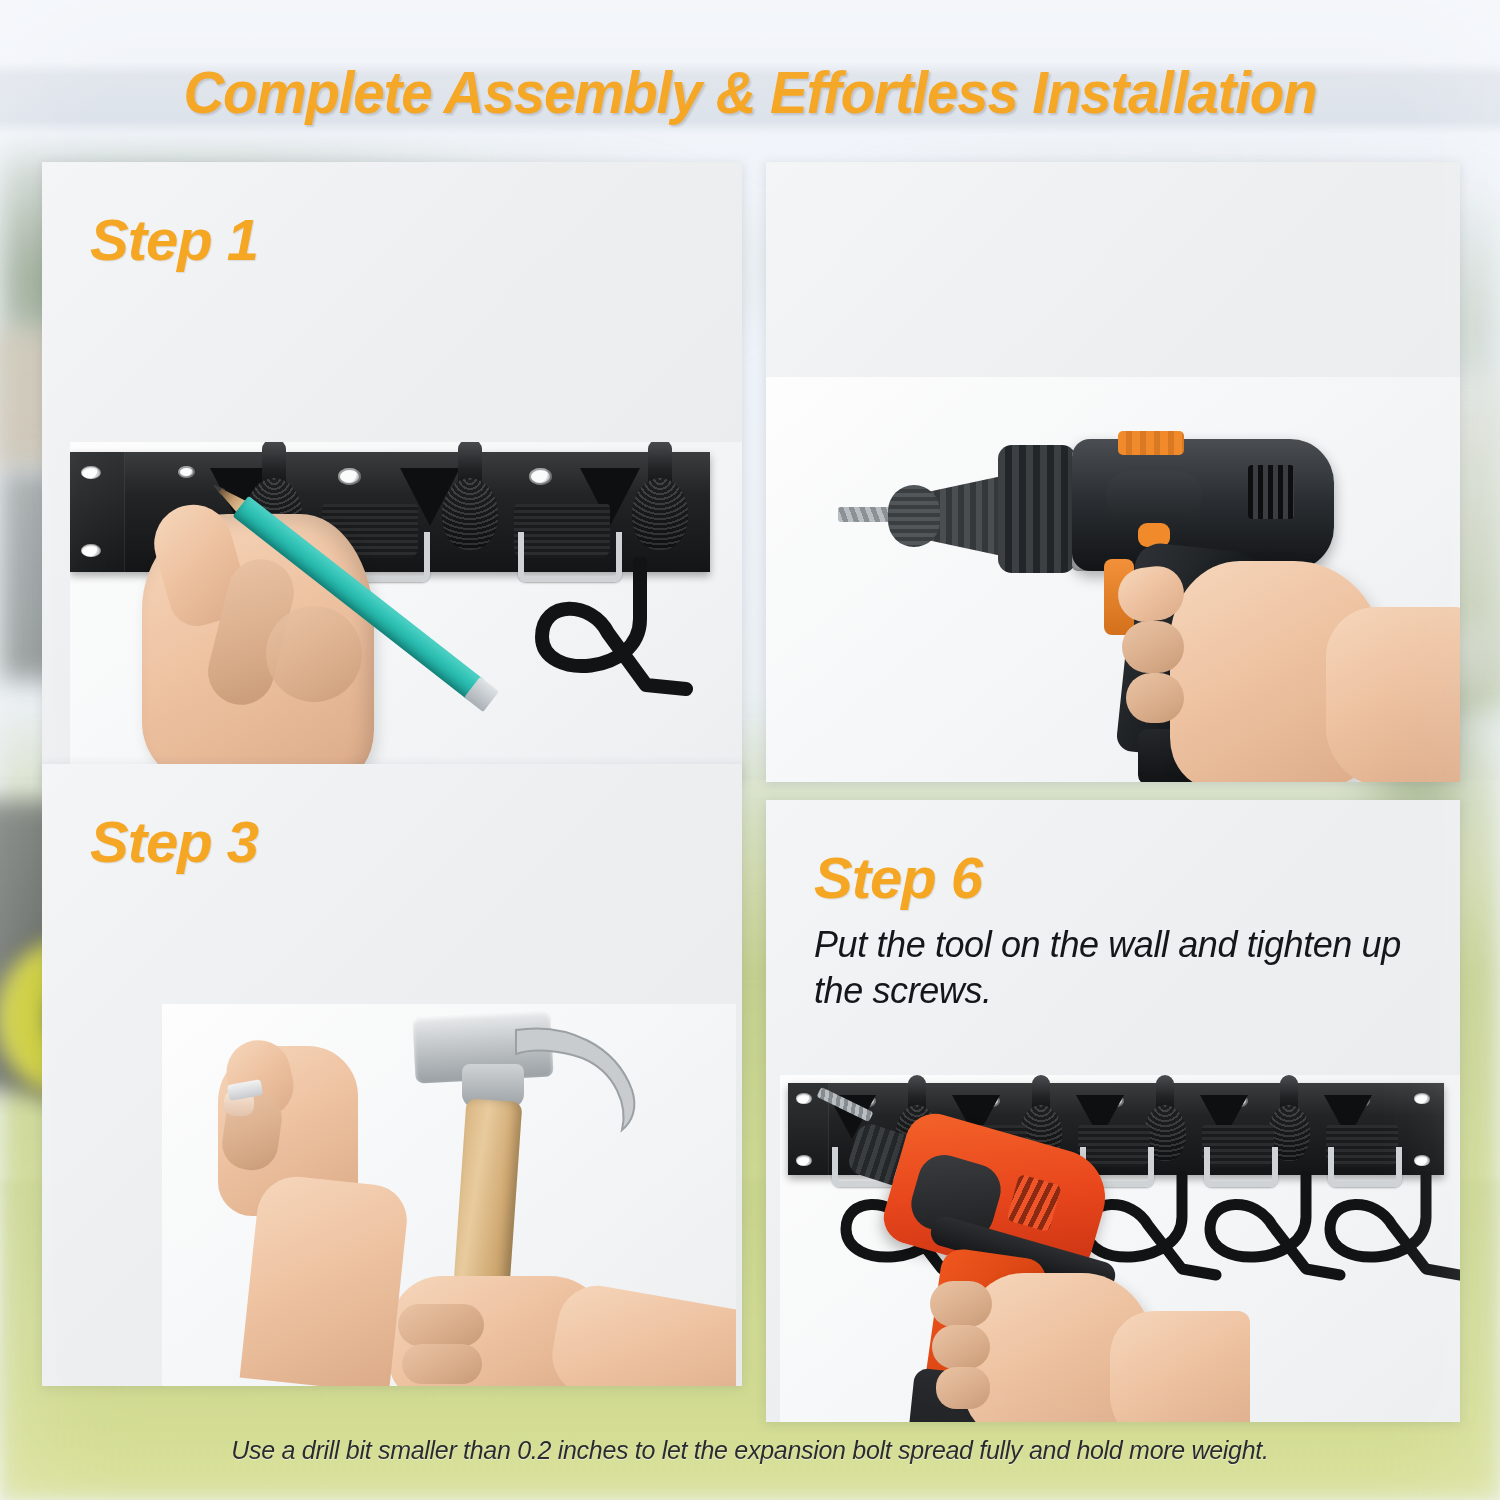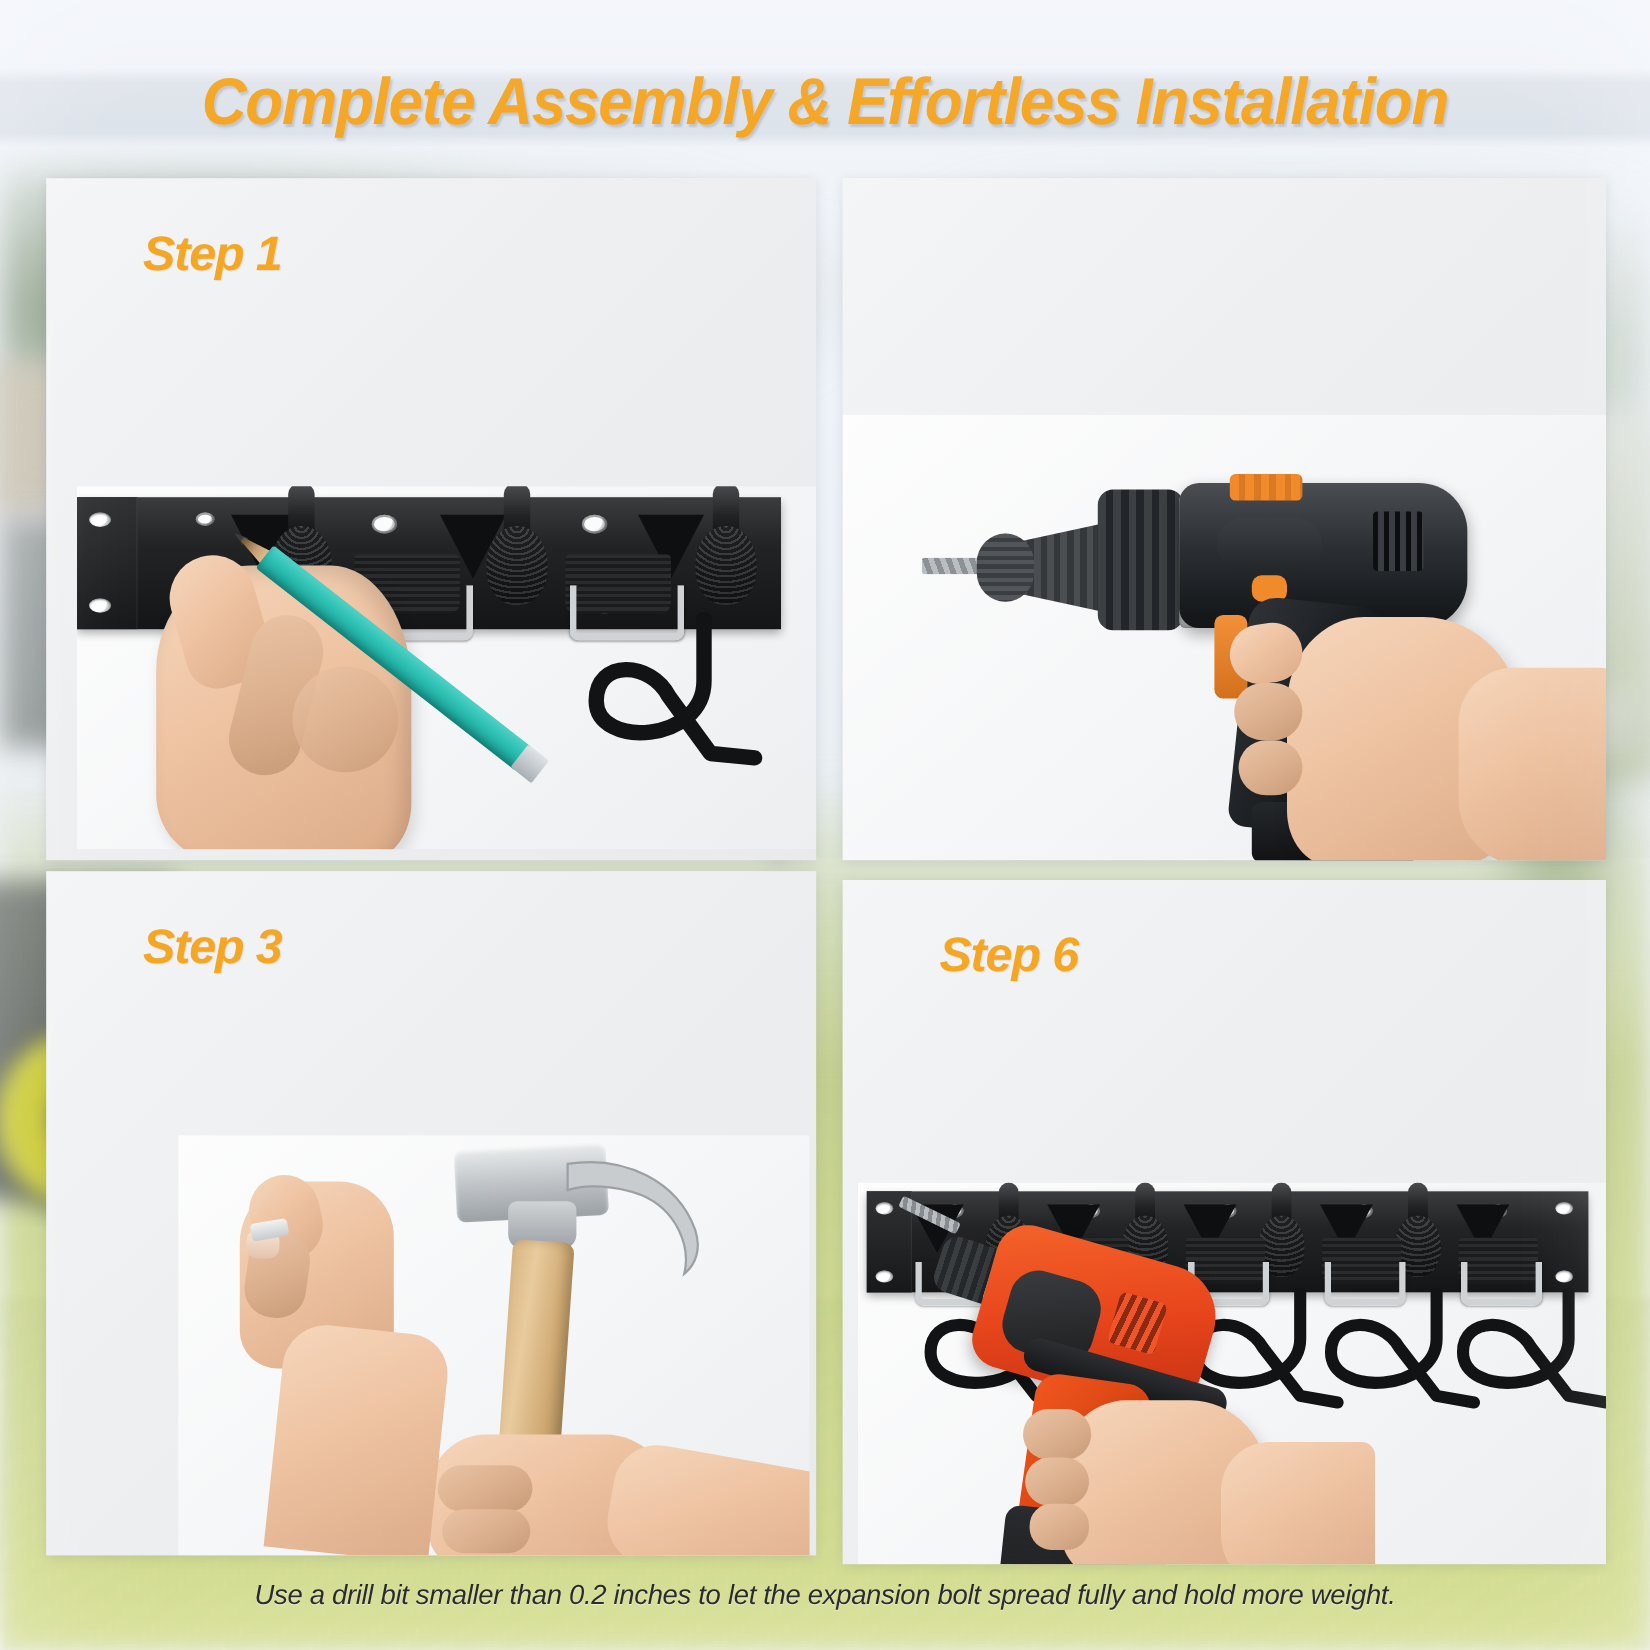--- a/index.html
+++ b/index.html
@@ -68,26 +68,26 @@
      color:#F5A623;white-space:nowrap;
      transform:scaleX(.94);transform-origin:50% 50%;
      text-shadow:2px 2px 2px rgba(120,120,130,.28);}
 
   
   .panel{position:absolute;background:
         linear-gradient(135deg,#f4f5f6 0%,#eeeff1 40%,#e9eaec 100%);
         box-shadow:0 2px 10px rgba(90,100,115,.18);overflow:hidden;}
   #panel-1{left:42px;  top:162px;  width:700px;height:620px;}
   #panel-2{left:766px; top:162px;  width:694px;height:620px;}
-  #panel-3{left:42px;  top:792px;  width:700px;height:622px;}
+  #panel-3{left:42px;  top:764px;  width:700px;height:622px;}
   #panel-4{left:766px; top:800px;  width:694px;height:622px;}
 
   .step-head{position:absolute;left:48px;top:44px;
-     font-size:44px;font-weight:bold;font-style:italic;color:#F5A623;
-     letter-spacing:-1px;text-shadow:1px 1px 1px rgba(150,150,155,.25);margin-left:40px;}
+     font-size:58px;font-weight:bold;font-style:italic;color:#F5A623;
+     letter-spacing:-1px;text-shadow:1px 1px 1px rgba(150,150,155,.25);}
   .step-body{position:absolute;left:48px;top:122px;right:30px;
      font-size:36px;font-style:italic;color:#14161a;line-height:1.28;
      letter-spacing:-.4px;}
 
   
   .photo{position:absolute;overflow:hidden;}
   #photo-1{left:28px;top:280px;width:672px;height:330px;}
   #photo-2{left:0;top:215px;width:694px;height:405px;}
   #photo-3{left:120px;top:240px;width:574px;height:382px;}
   #photo-4{left:14px;top:275px;width:680px;height:347px;}
@@ -322,20 +322,21 @@
     <div style="position:absolute;left:62px;top:86px;width:30px;height:26px;border-radius:10px;
              background:linear-gradient(180deg,#f8e6d6,#e3c4ad);"></div>
     <div style="position:absolute;left:66px;top:78px;width:34px;height:16px;
              background:linear-gradient(180deg,#f1f2f3,#c8cbcd);border-radius:4px;transform:rotate(-10deg);"></div>
     <div class="skin" style="left:88px;top:176px;width:150px;height:206px;border-radius:40px 36px 0 0;transform:rotate(6deg);"></div>
   </div>
 </div>
 
 <div class="panel" id="panel-4">
   <div class="step-head">Step 6</div>
+  <div class="step-body">Put the tool on the wall and tighten up the screws.</div>
 
   <div class="photo" id="photo-4">
     <div class="whitewall"></div>
 
     <div class="rail" style="left:8px;top:8px;width:656px;height:92px;">
       <div class="rail-plate" style="left:0;width:40px;"></div>
       <div class="screwhole" style="left:8px;top:10px;width:16px;height:11px;"></div>
       <div class="screwhole" style="left:8px;top:72px;width:16px;height:11px;"></div>
       <div class="screwhole" style="left:626px;top:10px;width:16px;height:11px;"></div>
       <div class="screwhole" style="left:626px;top:72px;width:16px;height:11px;"></div>

